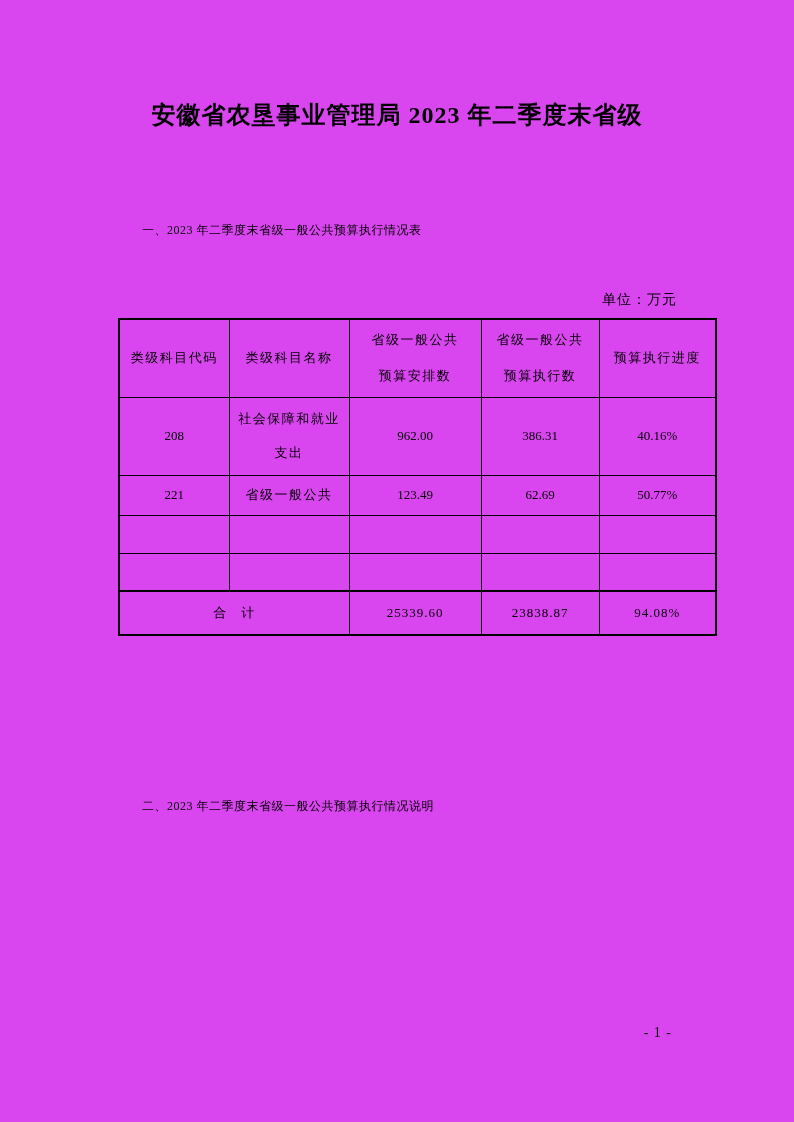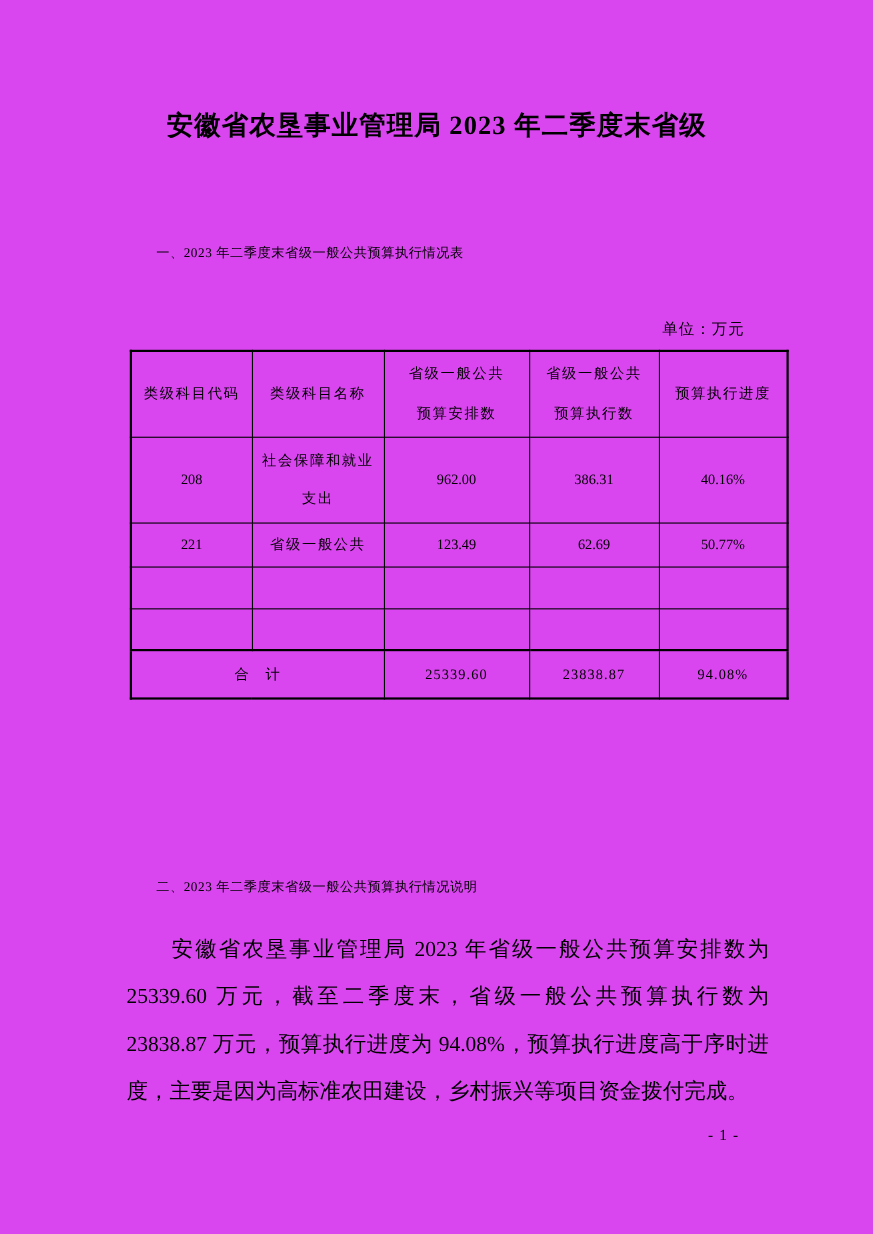--- a/index.html
+++ b/index.html
@@ -136,17 +136,16 @@
         <td colspan="2">合　计</td>
         <td>25339.60</td>
         <td>23838.87</td>
         <td>94.08%</td>
       </tr>
     </tbody>
   </table>
 
   <div class="section-heading sec2">二、2023 年二季度末省级一般公共预算执行情况说明</div>
 
-  <p class="body-par">安徽省农垦事业管理局 2023 年省级一般公共预算安排数为 25339.60 万元，截至二季度末，省级一般公共预算执行数为 23838.87 万元，预算执行进度为 94.08%，预算执行进度高于序时进度，主要是因为高标准农田建设，乡村振兴等项目资金拨付完成。</p>
 
   <div class="page-number">- 1 -</div>
 
 </div>
 
 </body></html>

